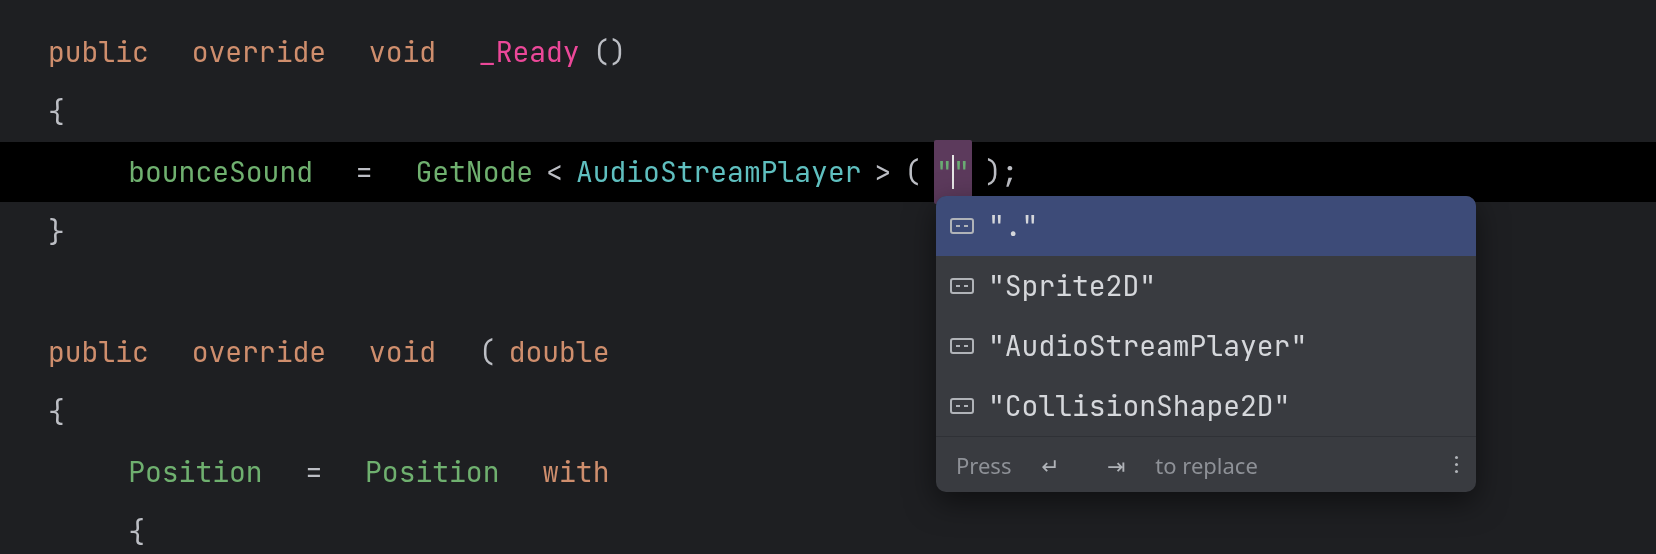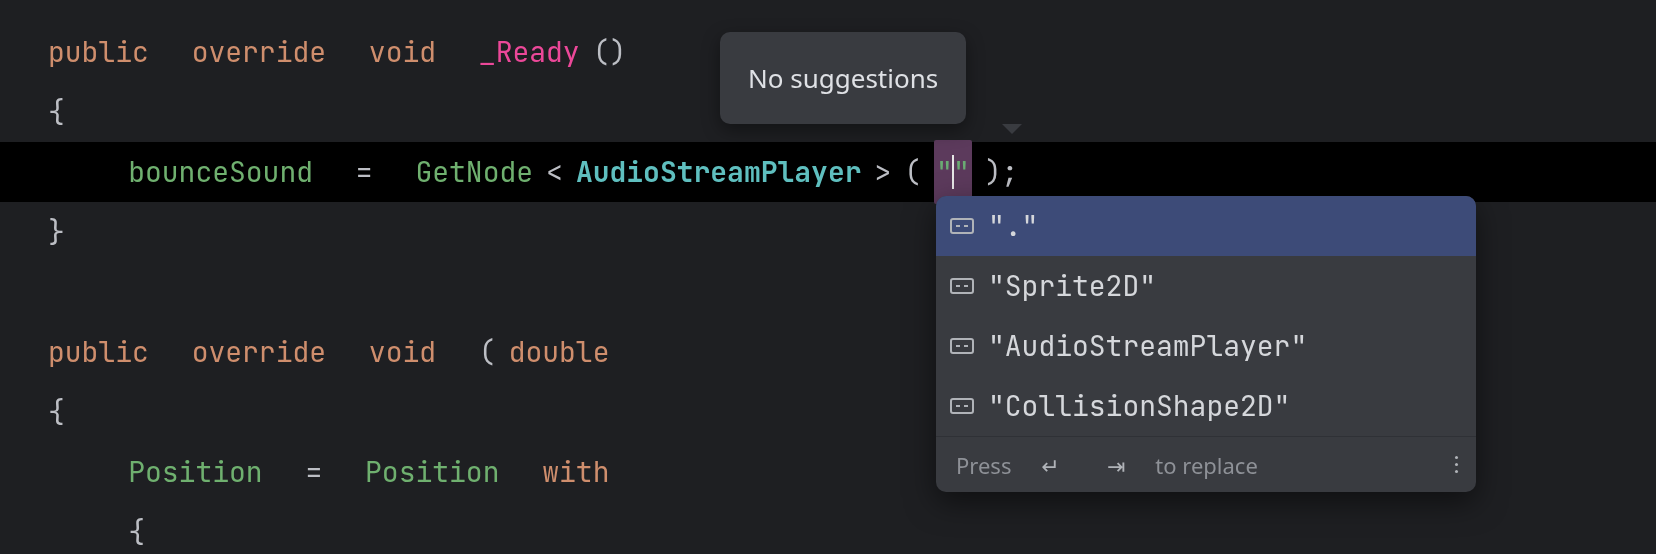--- a/index.html
+++ b/index.html
@@ -26,21 +26,21 @@
     align-items: center;
     gap: 13px;
   }
   .line.current {
     background: #000000;
   }
   .kw { color: #cf8e6d; }
   .fn { color: #ec4899; }
   .plain { color: #bcbec4; }
   .ident { color: #6fb06f; }
-  .type { color: #5fbfbf; font-weight: bold; }
+  .type { color: #5fbfbf; }
   .str { color: #6aab73; }
   .paren { color: #bcbec4; }
   .brace { color: #bcbec4; }
 
   .cursor-spot {
     position: relative;
     display: inline-flex;
     align-items: center;
   }
   .string-quotes {
@@ -170,23 +170,20 @@
   </div>
 
   <div class="line">
     <span>&nbsp;&nbsp;&nbsp;&nbsp;</span><span class="ident">Position</span><span>&nbsp;</span><span class="plain">=</span><span>&nbsp;</span><span class="ident">Position</span><span>&nbsp;</span><span class="kw">with</span>
   </div>
 
   <div class="line">
     <span>&nbsp;&nbsp;&nbsp;&nbsp;</span><span class="brace">{</span>
   </div>
 
-  <div class="tooltip">
-    <span>No suggestions</span>
-  </div>
 
   <div class="completion">
     <div class="completion-item selected">
       <span class="item-icon">
         <svg viewBox="0 0 24 18" width="24" height="18">
             <rect x="1" y="2" width="22" height="14" rx="2" fill="none" stroke="#b0b3b8" stroke-width="2"></rect>
             <line x1="6" y1="9" x2="10" y2="9" stroke="#b0b3b8" stroke-width="2"></line>
             <line x1="14" y1="9" x2="18" y2="9" stroke="#b0b3b8" stroke-width="2"></line>
           </svg>
       </span>

